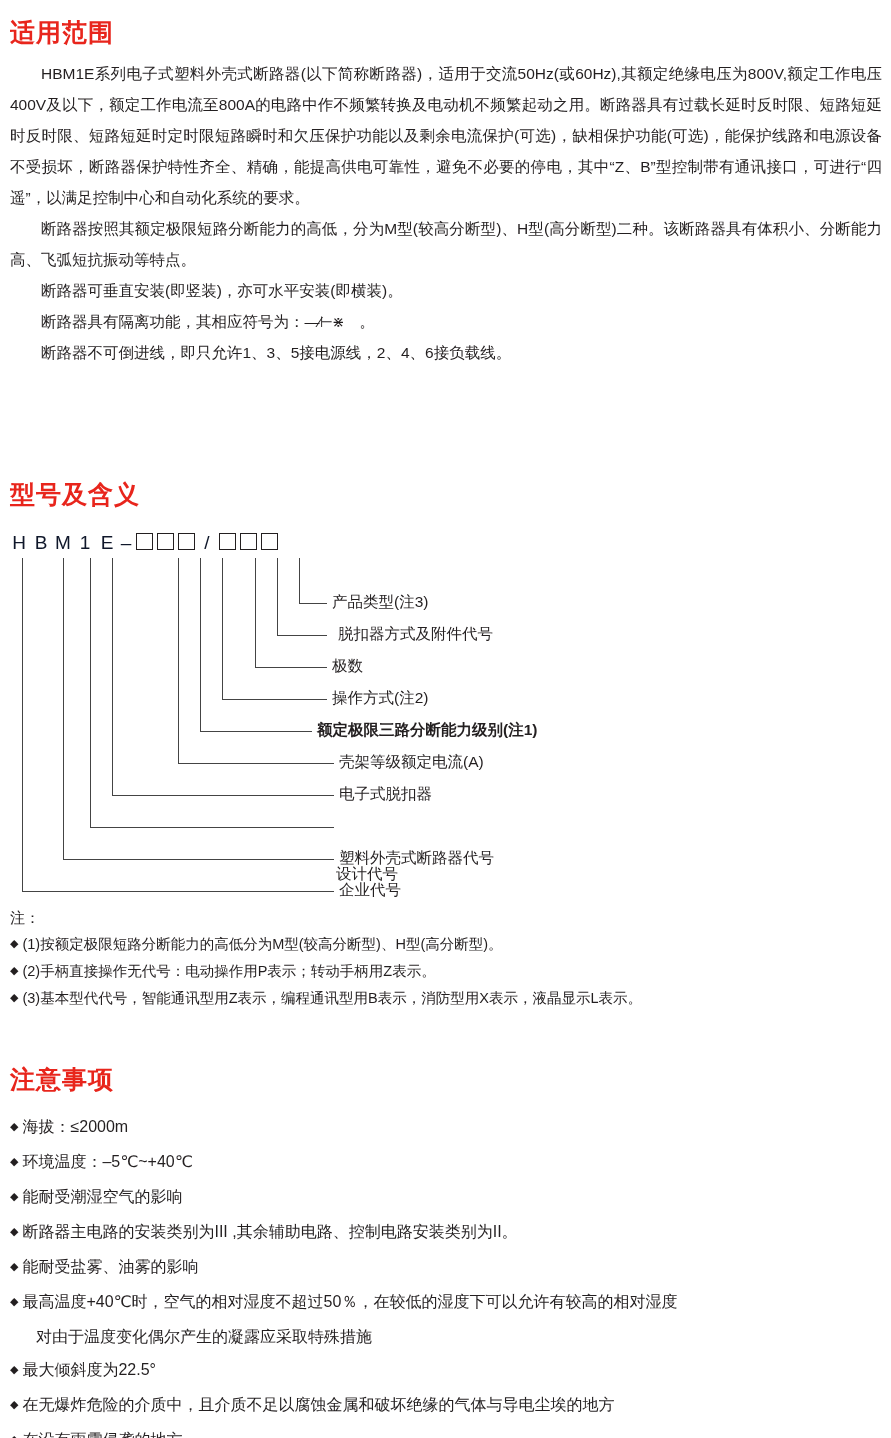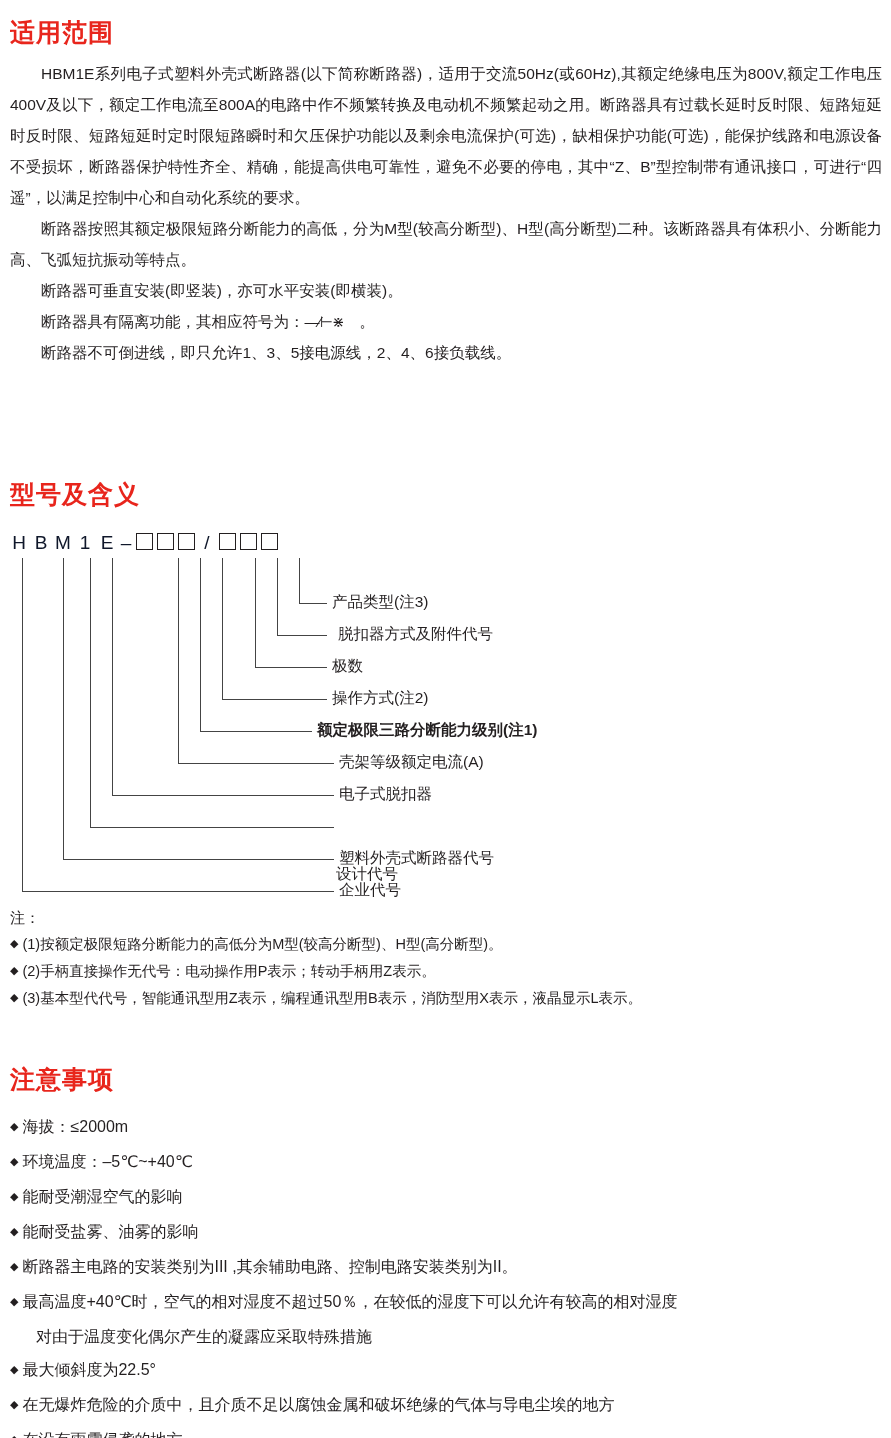--- a/index.html
+++ b/index.html
@@ -174,22 +174,22 @@
     <div class="bullet-line"><span class="dia">◆</span><span>(2)手柄直接操作无代号：电动操作用P表示；转动手柄用Z表示。</span></div>
     <div class="bullet-line"><span class="dia">◆</span><span>(3)基本型代代号，智能通讯型用Z表示，编程通讯型用B表示，消防型用X表示，液晶显示L表示。</span></div>
   </div>
 
   <h1 class="section-title" id="sec-notes-title">注意事项</h1>
 
   <div id="attention-list">
     <div class="item"><span class="dia">◆</span><span>海拔：≤2000m</span></div>
     <div class="item"><span class="dia">◆</span><span>环境温度：–5℃~+40℃</span></div>
     <div class="item"><span class="dia">◆</span><span>能耐受潮湿空气的影响</span></div>
+    <div class="item"><span class="dia">◆</span><span>断路器主电路的安装类别为III ,其余辅助电路、控制电路安装类别为II。</span></div>
     <div class="item"><span class="dia">◆</span><span>能耐受盐雾、油雾的影响</span></div>
-    <div class="item"><span class="dia">◆</span><span>断路器主电路的安装类别为III ,其余辅助电路、控制电路安装类别为II。</span></div>
     <div class="item"><span class="dia">◆</span><span>最高温度+40℃时，空气的相对湿度不超过50％，在较低的湿度下可以允许有较高的相对湿度</span></div>
     <div class="sub">对由于温度变化偶尔产生的凝露应采取特殊措施</div>
     <div class="item"><span class="dia">◆</span><span>最大倾斜度为22.5°</span></div>
     <div class="item"><span class="dia">◆</span><span>在无爆炸危险的介质中，且介质不足以腐蚀金属和破坏绝缘的气体与导电尘埃的地方</span></div>
     <div class="item"><span class="dia">◆</span><span>在没有雨雪侵袭的地方</span></div>
   </div>
 
 </div>
 
 </body></html>

